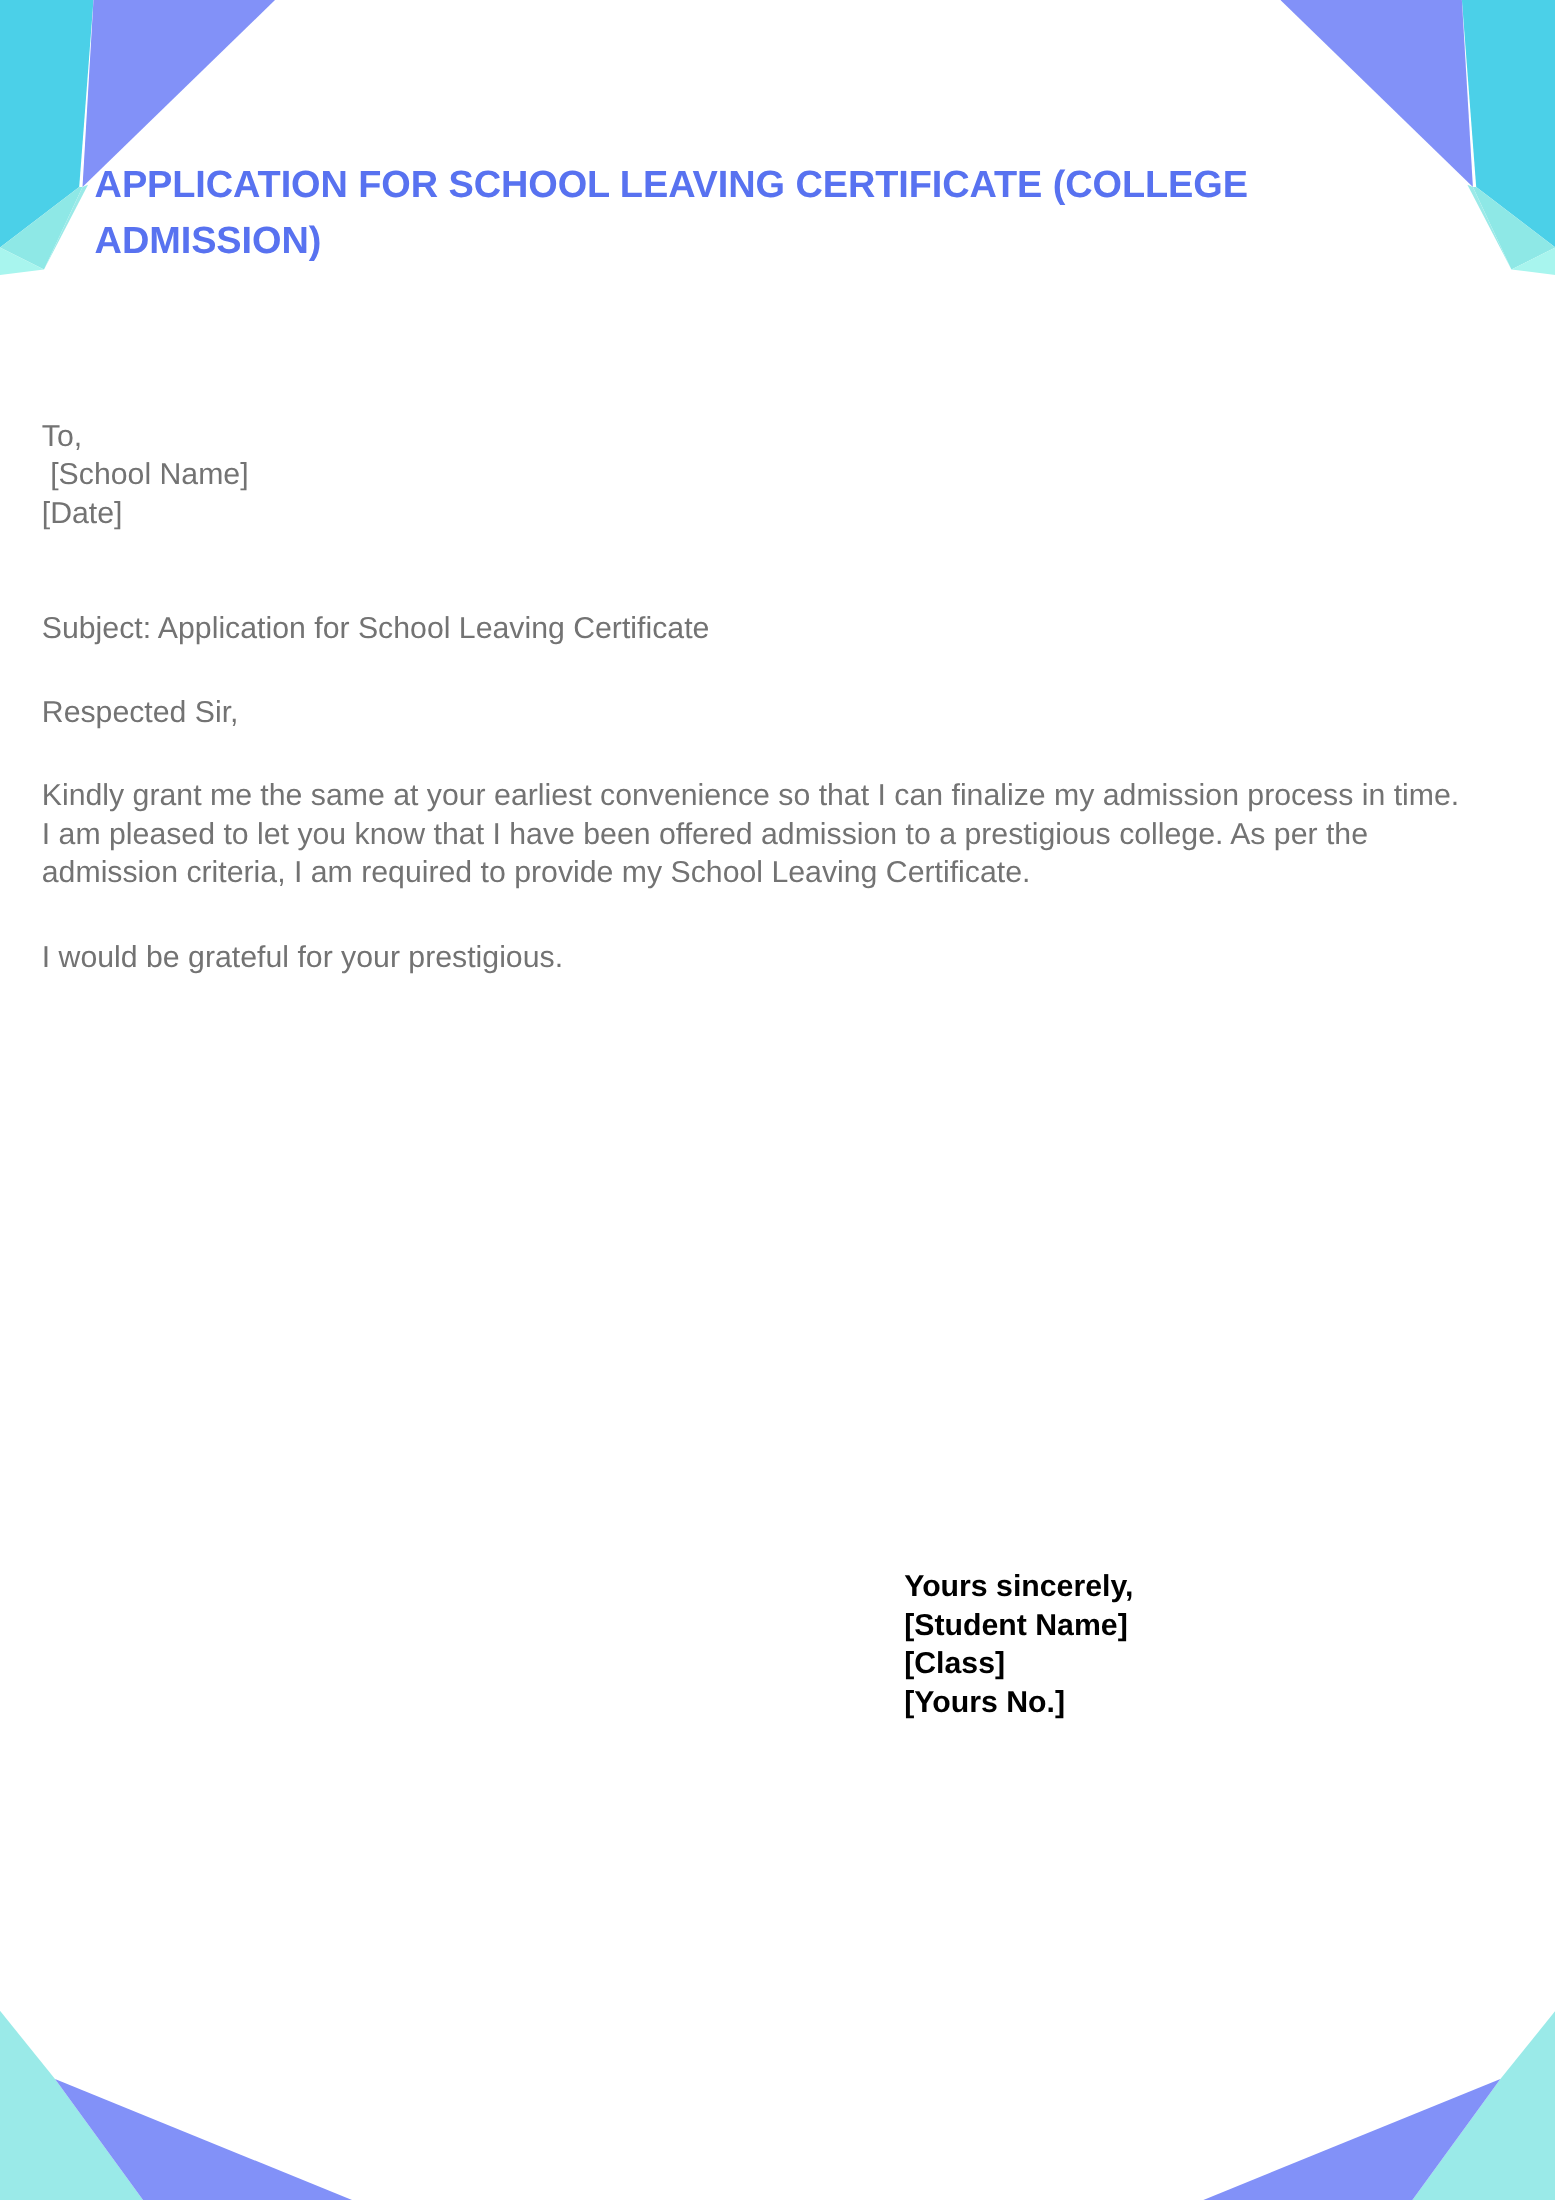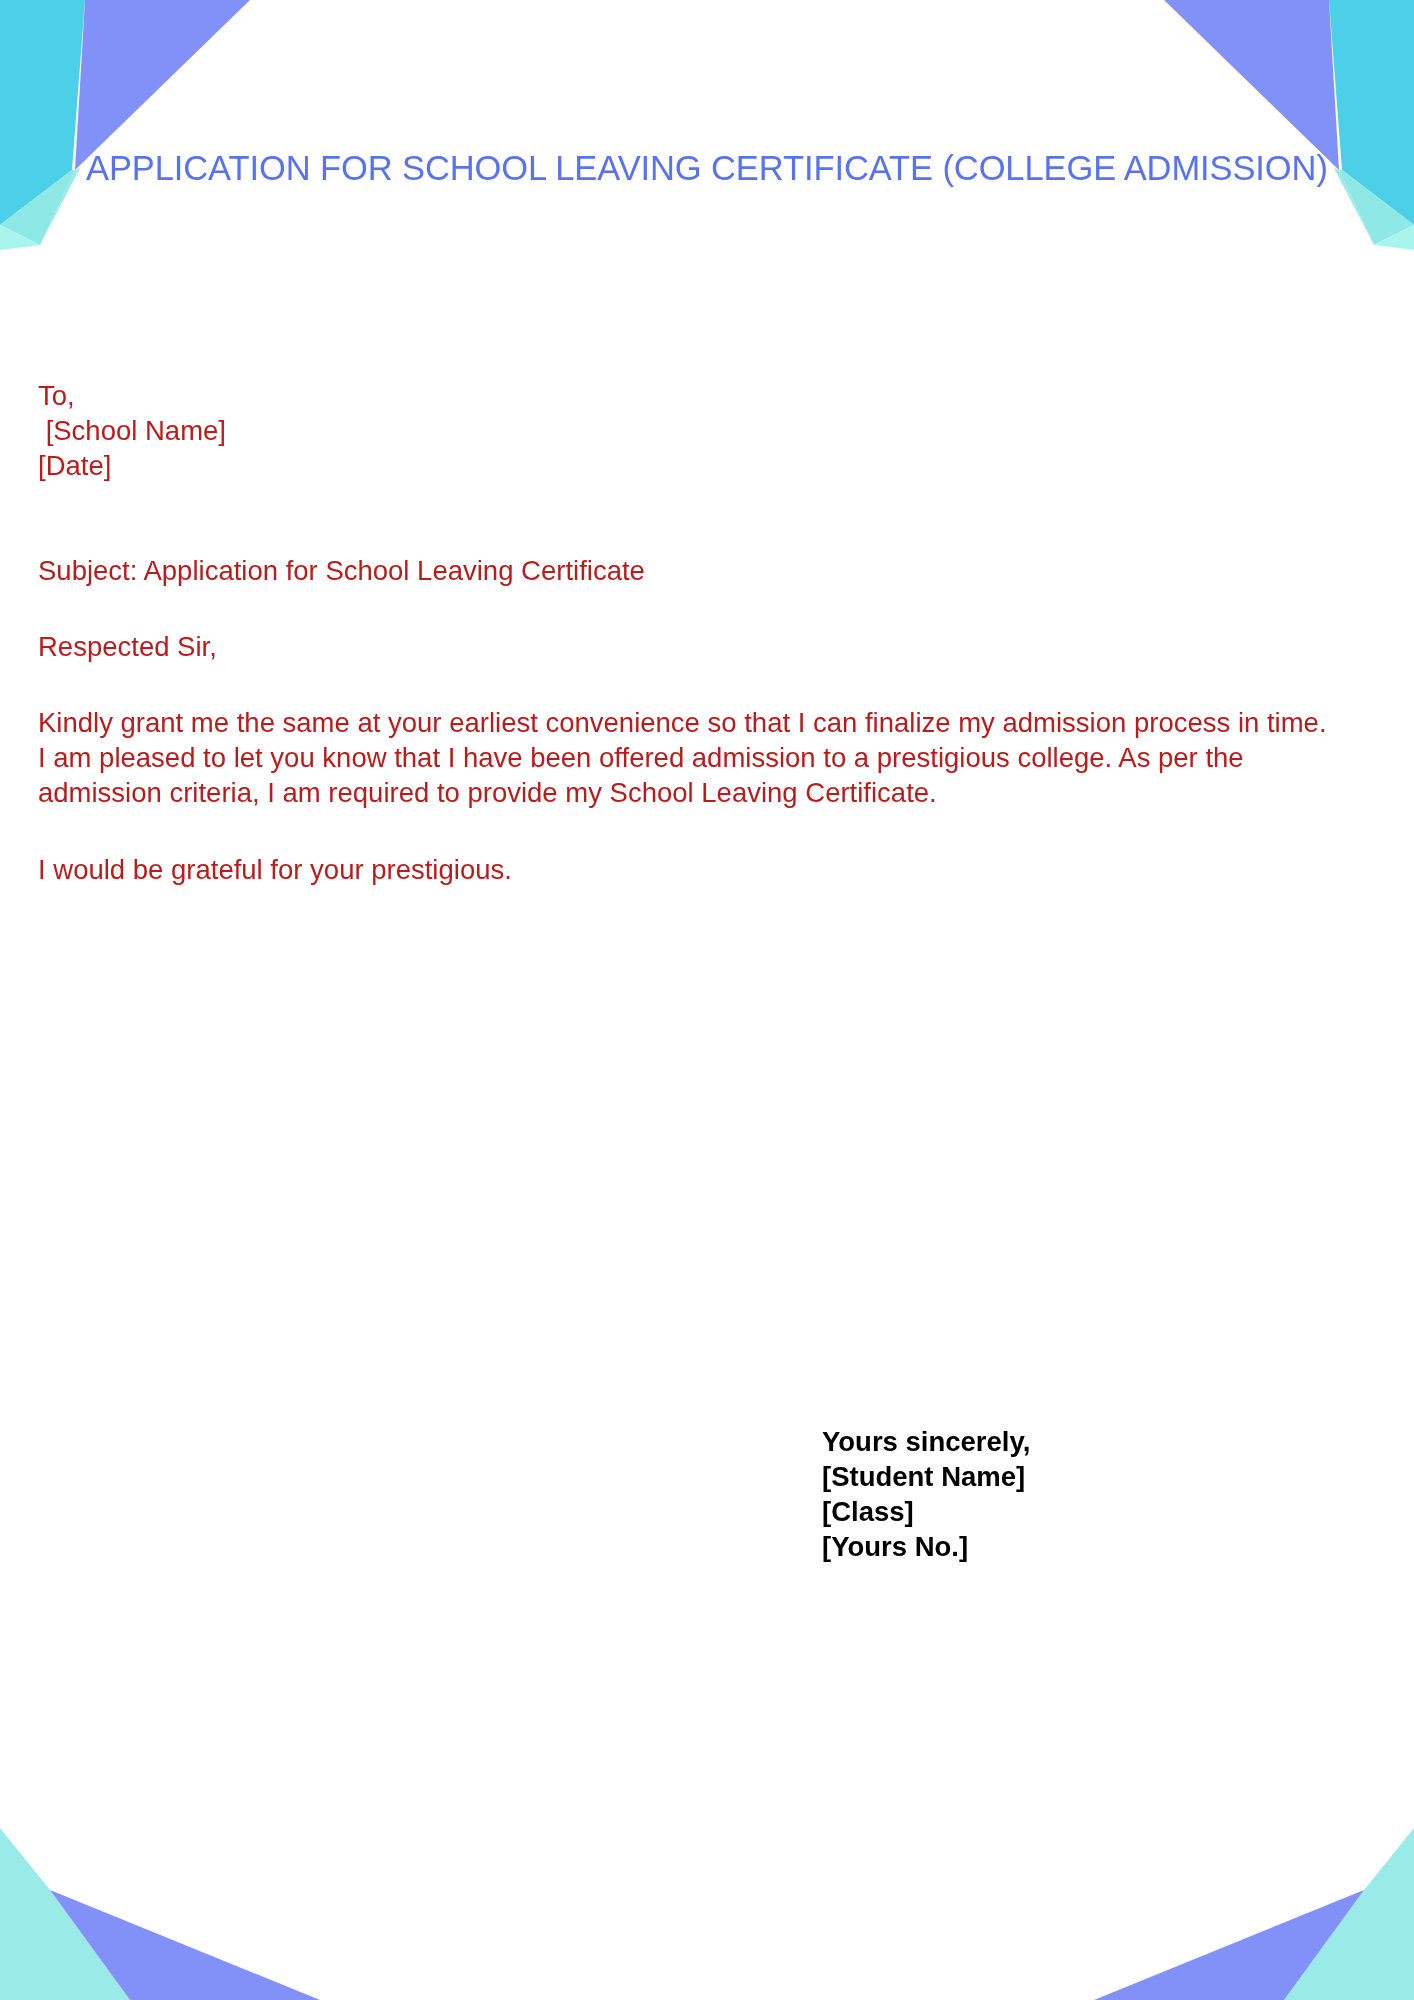--- a/index.html
+++ b/index.html
@@ -25,35 +25,35 @@
   #deco-tr { top: 0; right: 0; width: 250px; height: 250px; }
   #deco-bl { bottom: 0; left: 0; width: 340px; height: 180px; }
   #deco-br { bottom: 0; right: 0; width: 340px; height: 180px; }
 
   #doc-title {
     position: absolute;
     left: 86px;
     top: 120px;
     width: 1250px;
     font-size: 34.5px;
-    font-weight: normal;
+    font-weight: bold;
     line-height: 1.48;
     letter-spacing: -0.1px;
     color: #5872f0;
     z-index: 5;
   }
 
   #letter-body {
     position: absolute;
     left: 38px;
     top: 378px;
     width: 1320px;
     font-size: 27.5px;
     line-height: 1.275;
-    color: #b91c1c;
+    color: #737373;
   }
   .block { margin: 0; }
   .line { white-space: pre-wrap; }
   .gap-sm { height: 41px; }
   .gap-md { height: 70px; }
 
   #signature-block {
     position: absolute;
     left: 822px;
     top: 1424px;

